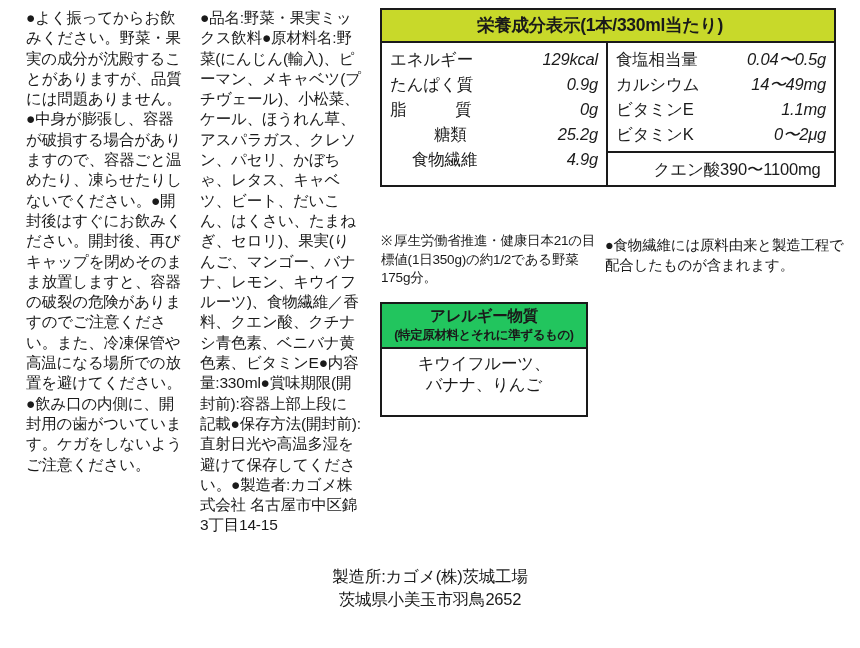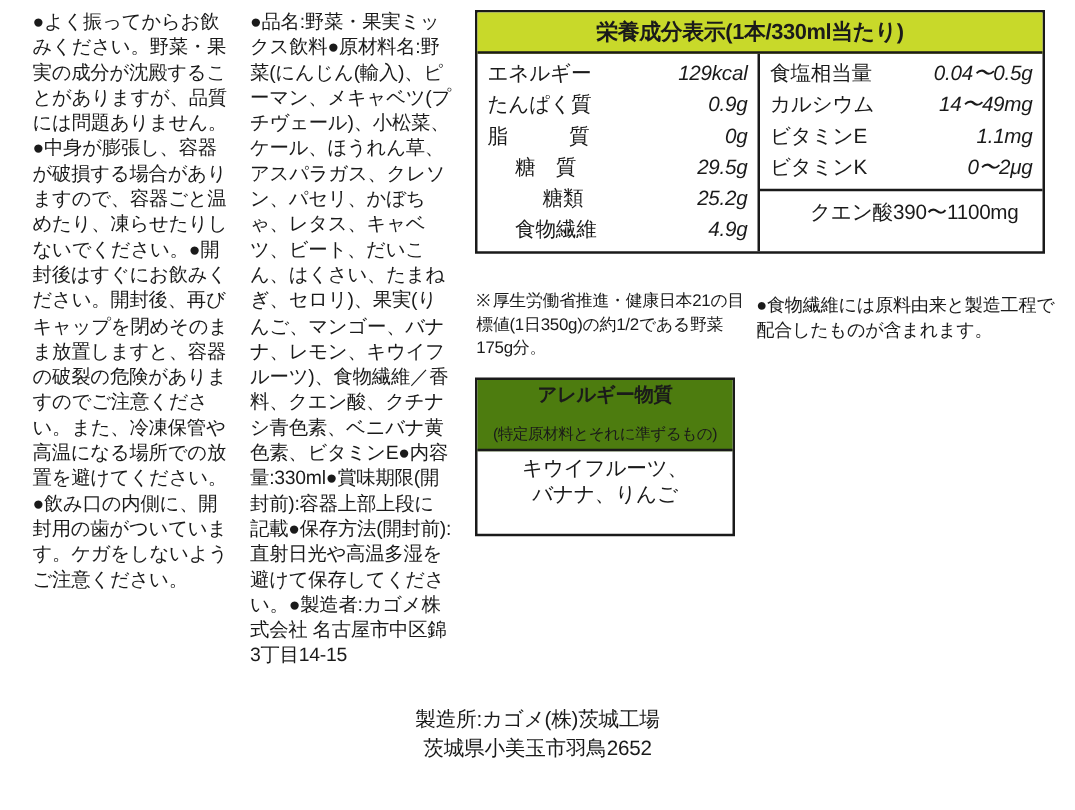--- a/index.html
+++ b/index.html
@@ -98,21 +98,21 @@
   }
   .nrow.indent1 .nlabel { padding-left: 22px; }
   .nrow.indent2 .nlabel { padding-left: 44px; }
   .sep-line {
     border-top: 2px solid #1a1a1a;
     margin: 4px -8px 4px -8px;
   }
   .citric {
     font-size: 16.5px;
     display: flex;
-    justify-content: flex-start;
+    justify-content: center;
     letter-spacing: -0.2px;
     white-space: nowrap;
     padding-top: 2px;
     margin-left: 32px;
   }
 
   
   .note {
     position: absolute;
     left: 381px;
@@ -141,37 +141,36 @@
   
   .allergy {
     position: absolute;
     left: 380px;
     top: 302px;
     width: 208px;
     border: 2px solid #1a1a1a;
     box-sizing: border-box;
   }
   .allergy-head {
-    background: #4d7c0f;
+    background: #22c55e;
     text-align: center;
     padding: 2px 0 3px 0;
     border-bottom: 2px solid #1a1a1a;
   }
   .allergy-head .l1 {
     font-size: 15.5px;
     font-weight: bold;
     letter-spacing: -0.3px;
     display: block;
   }
   .allergy-head .l2 {
     font-size: 12.5px;
-    font-weight: normal;
+    font-weight: bold;
     letter-spacing: -0.4px;
     display: block;
-    margin-top: 12px;
   }
   .allergy-body {
     padding: 4px 8px 19px 8px;
     font-size: 16.5px;
     line-height: 1.3;
     letter-spacing: -0.2px;
   }
   .allergy-body div { text-align: center; }
 
   
@@ -207,24 +206,20 @@
           <span class="nlabel">エネルギー</span>
           <span class="nval">129kcal</span>
         </div>
         <div class="nrow">
           <span class="nlabel">たんぱく質</span>
           <span class="nval">0.9g</span>
         </div>
         <div class="nrow">
           <span class="nlabel">脂　　　質</span>
           <span class="nval">0g</span>
-        </div>
-        <div class="nrow indent1">
-          <span class="nlabel">糖　質</span>
-          <span class="nval">29.5g</span>
         </div>
         <div class="nrow indent2">
           <span class="nlabel">糖類</span>
           <span class="nval">25.2g</span>
         </div>
         <div class="nrow indent1">
           <span class="nlabel">食物繊維</span>
           <span class="nval">4.9g</span>
         </div>
       </div>

